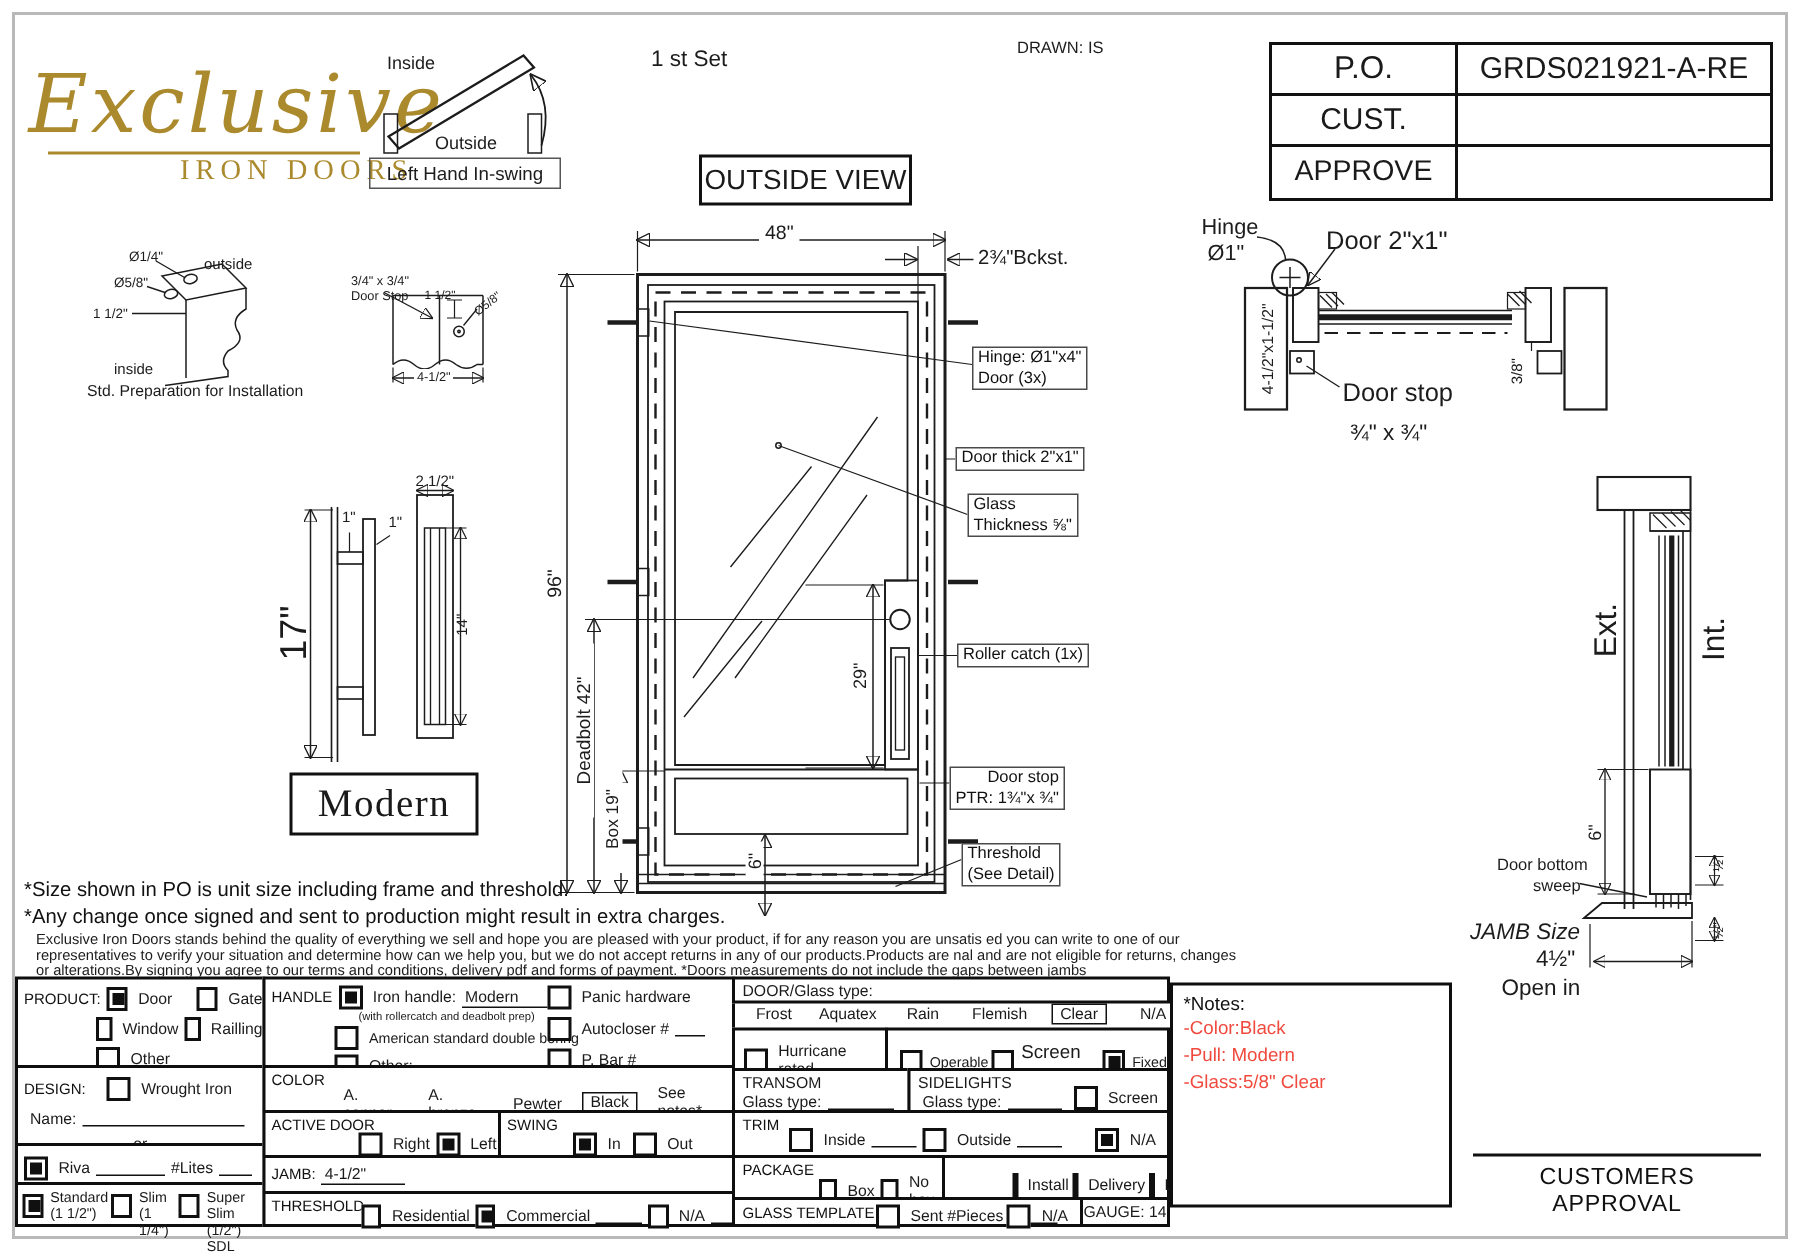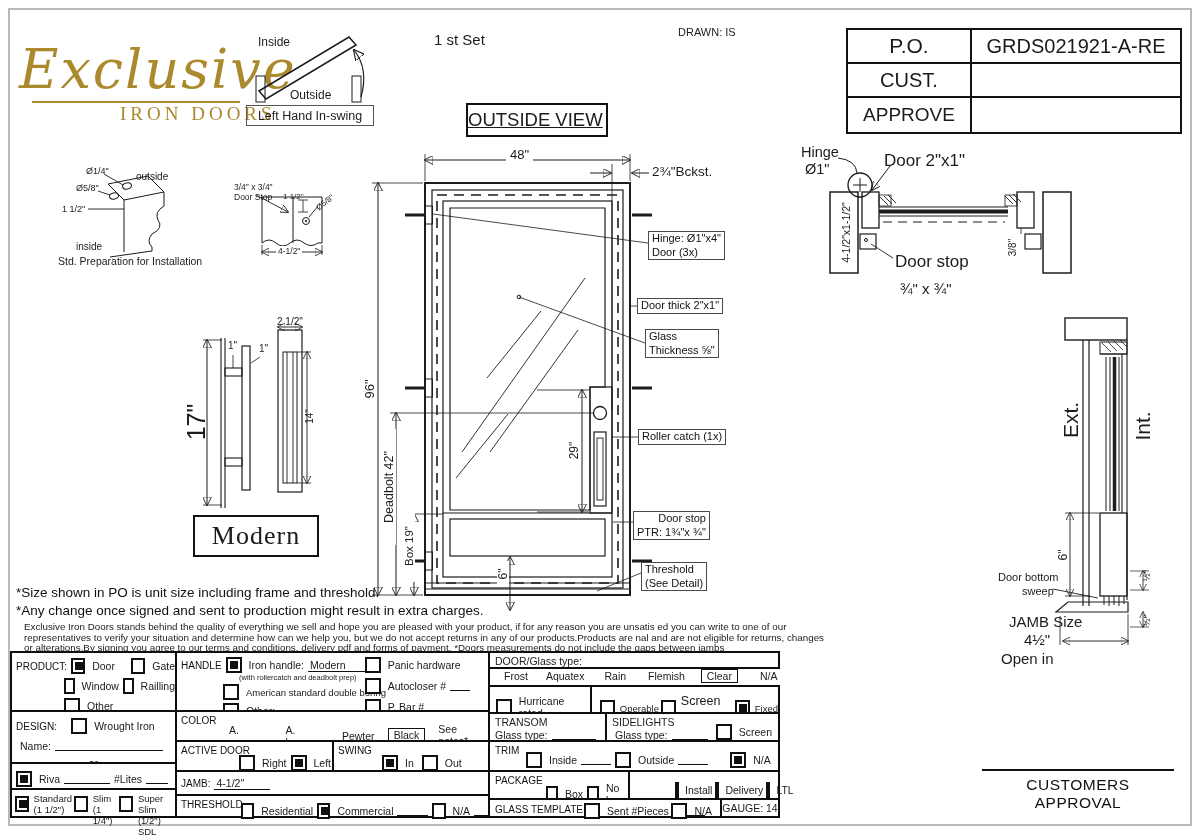--- a/index.html
+++ b/index.html
@@ -45,21 +45,21 @@
     <polygon points="259,91 349,37 356,45 266,99" fill="#fff" stroke-width="1.5"></polygon>
     <path d="M361,97 Q369,69 354,50" stroke-width="1.2" marker-end="url(#mA)"></path>
   </svg>
   <div class="t" style="left:258px;top:35px;font-size:12px;">Inside</div>
   <div class="t" style="left:290px;top:88px;font-size:12px;">Outside</div>
   <div style="position:absolute;left:246px;top:105px;width:126px;height:19px;border:1px solid #555;display:flex;align-items:center;justify-content:center;">
     <span class="t" style="position:static;font-size:12.5px;">Left Hand In-swing</span>
   </div>
 
   <div class="t" style="left:434px;top:31px;font-size:15px;">1 st Set</div>
-  <div style="position:absolute;left:466px;top:103px;width:138px;height:30px;border:2px solid #111;display:flex;align-items:center;justify-content:flex-start;text-decoration:underline;">
+  <div style="position:absolute;left:466px;top:103px;width:138px;height:30px;border:2px solid #111;display:flex;align-items:center;justify-content:center;">
     <span style="font-size:18.5px;">OUTSIDE VIEW</span>
   </div>
   <div class="t" style="left:678px;top:26px;font-size:11px;">DRAWN: IS</div>
 
   <div style="position:absolute;left:846px;top:28px;width:332px;height:102px;border:2px solid #111;display:grid;grid-template-columns:124px 1fr;grid-template-rows:1fr 1fr 1fr;">
     <div style="border-right:2px solid #111;border-bottom:2px solid #111;display:flex;align-items:center;justify-content:center;font-size:21px;">P.O.</div>
     <div style="border-bottom:2px solid #111;display:flex;align-items:center;justify-content:center;font-size:20px;">GRDS021921-A-RE</div>
     <div style="border-right:2px solid #111;border-bottom:2px solid #111;display:flex;align-items:center;justify-content:center;font-size:20px;">CUST.</div>
     <div style="border-bottom:2px solid #111;"></div>
     <div style="border-right:2px solid #111;display:flex;align-items:center;justify-content:center;font-size:19px;">APPROVE</div>
@@ -233,21 +233,21 @@
     <path d="M1063,641 H1128" stroke-width="0.9" marker-start="url(#mA)" marker-end="url(#mA)"></path>
     <path d="M1060,616 V645 M1128,614 V645" stroke-width="0.8"></path>
   </svg>
   <div class="vtxt" style="left:1041px;top:408px;width:60px;height:24px;font-size:21px;">Ext.</div>
   <div class="vtxt" style="left:1118px;top:414px;width:50px;height:24px;font-size:21px;">Int.</div>
   <div class="vtxt" style="left:1050px;top:549px;width:26px;height:12px;font-size:12px;background:#fff;">6"</div>
   <div class="t" style="left:998px;top:571px;font-size:11px;">Door bottom</div>
   <div class="t" style="left:1022px;top:585px;font-size:11px;">sweep</div>
   <div class="vtxt" style="left:1135px;top:570px;width:22px;height:11px;font-size:9.5px;">½"</div>
   <div class="vtxt" style="left:1135px;top:615px;width:22px;height:11px;font-size:9.5px;">½"</div>
-  <div class="t" style="left:1009px;top:613px;font-size:15px;">JAMB Size</div>
+  <div class="t" style="left:980px;top:613px;font-size:15px;font-style:italic;">JAMB Size</div>
   <div class="t" style="left:1024px;top:631px;font-size:15px;">4½"</div>
   <div class="t" style="left:1001px;top:650px;font-size:15px;">Open in</div>
 
   <div class="t" style="left:16px;top:603px;font-size:13.5px;color:#111;">*Any change once signed and sent to production might result in extra charges.</div>
   <div class="t" style="left:16px;top:585px;font-size:13.5px;color:#111;">*Size shown in PO is unit size including frame and threshold.</div>
   <div class="t" style="left:24px;top:621px;font-size:9.8px;">Exclusive Iron Doors stands behind the quality of everything we sell and hope you are pleased with your product, if for any reason you are unsatis ed you can write to one of our</div>
   <div class="t" style="left:24px;top:631.5px;font-size:9.8px;">representatives to verify your situation and determine how can we help you, but we do not accept returns in any of our products.Products are nal and are not eligible for returns, changes</div>
   <div class="t" style="left:24px;top:642px;font-size:9.8px;">or alterations.By signing you agree to our terms and conditions, delivery pdf and forms of payment. *Doors measurements do not include the gaps between jambs</div>
 
   <div class="cell" style="left:10px;top:651px;width:167px;height:61px;">
@@ -486,17 +486,23 @@
     </div>
     <div class="frow" style="position:absolute;right:8px;top:3px;">
       <span class="cb"></span>
         <span>N/A</span>
     </div>
   </div>
   <div class="cell" style="left:720px;top:798px;width:60px;height:20px;display:flex;align-items:center;justify-content:center;">
     <span style="font-size:10.5px;">GAUGE: 14</span>
   </div>
 
+  <div class="cell" style="left:780px;top:655px;width:188px;height:150px;padding:5px 7px;">
+    <div style="font-size:12.5px;color:#111;">*Notes:</div>
+    <div class="red" style="font-size:12.5px;line-height:18px;">-Color:Black</div>
+    <div class="red" style="font-size:12.5px;line-height:18px;">-Pull: Modern</div>
+    <div class="red" style="font-size:12.5px;line-height:18px;">-Glass:5/8" Clear</div>
+  </div>
 
   <div style="position:absolute;left:982px;top:769px;width:192px;height:0;border-top:2px solid #111;"></div>
   <div style="position:absolute;left:982px;top:776px;width:192px;text-align:center;font-size:15.5px;letter-spacing:0.5px;color:#111;">CUSTOMERS APPROVAL</div>
 
 </div>
 
 </body></html>

